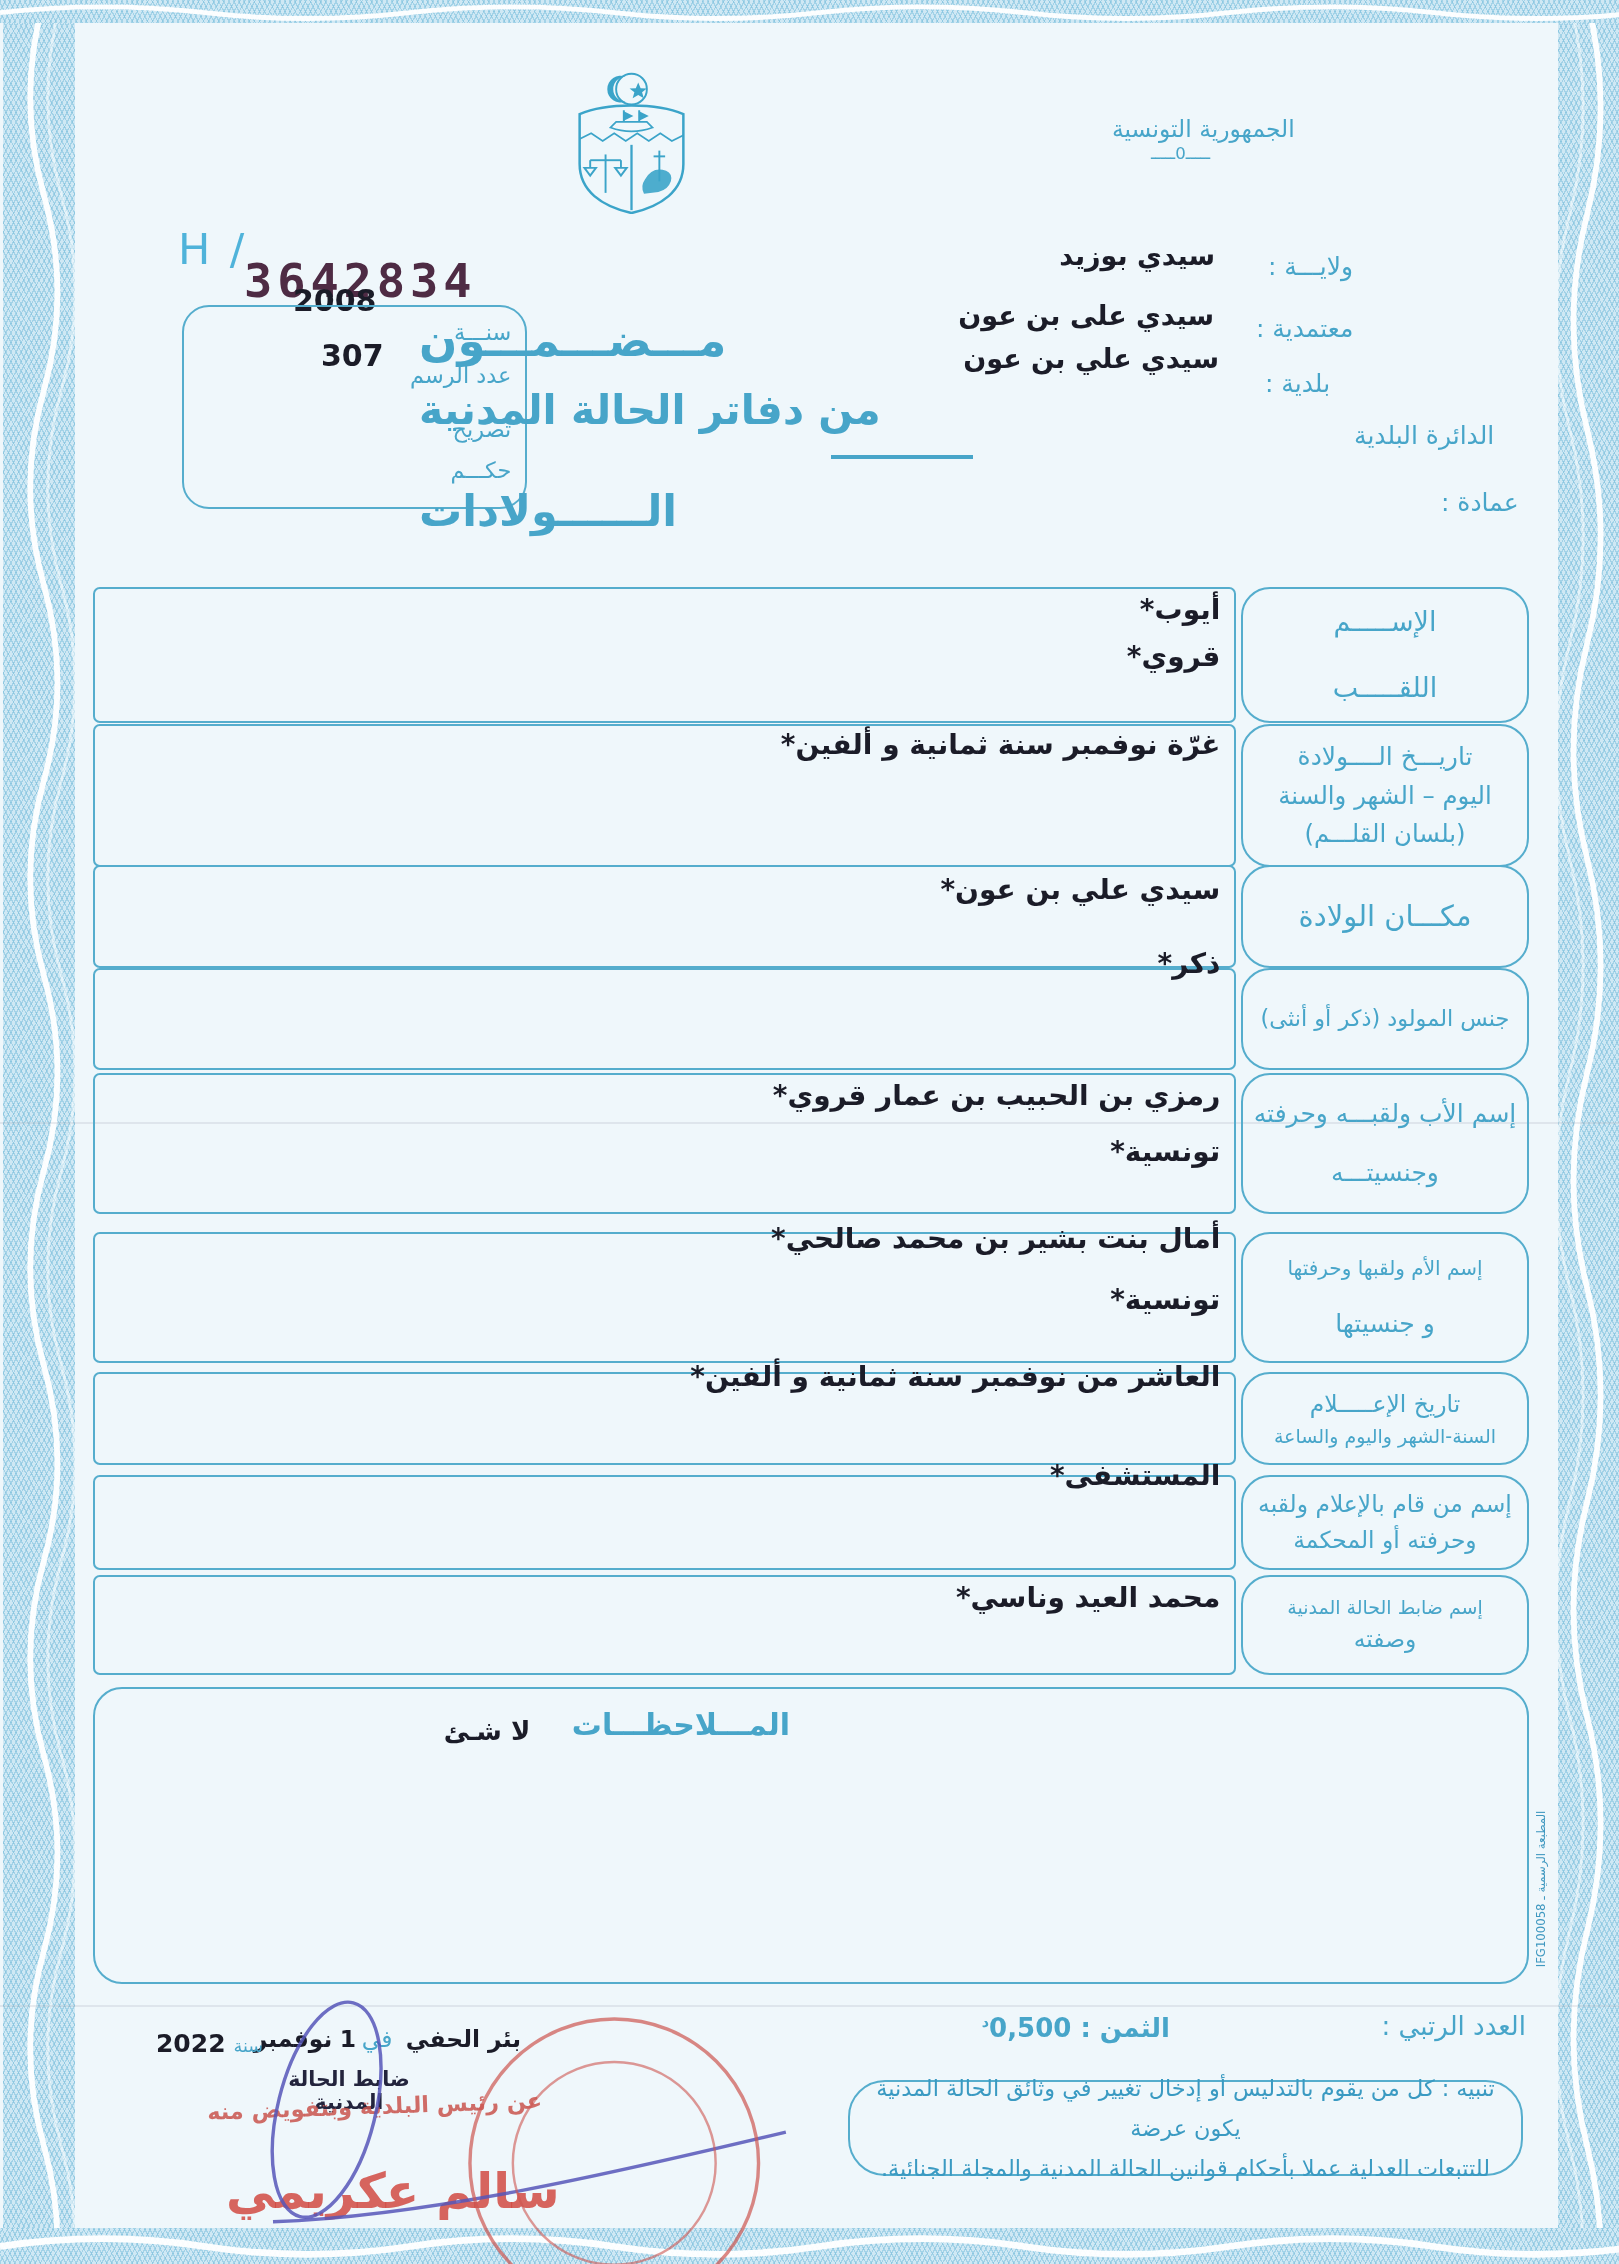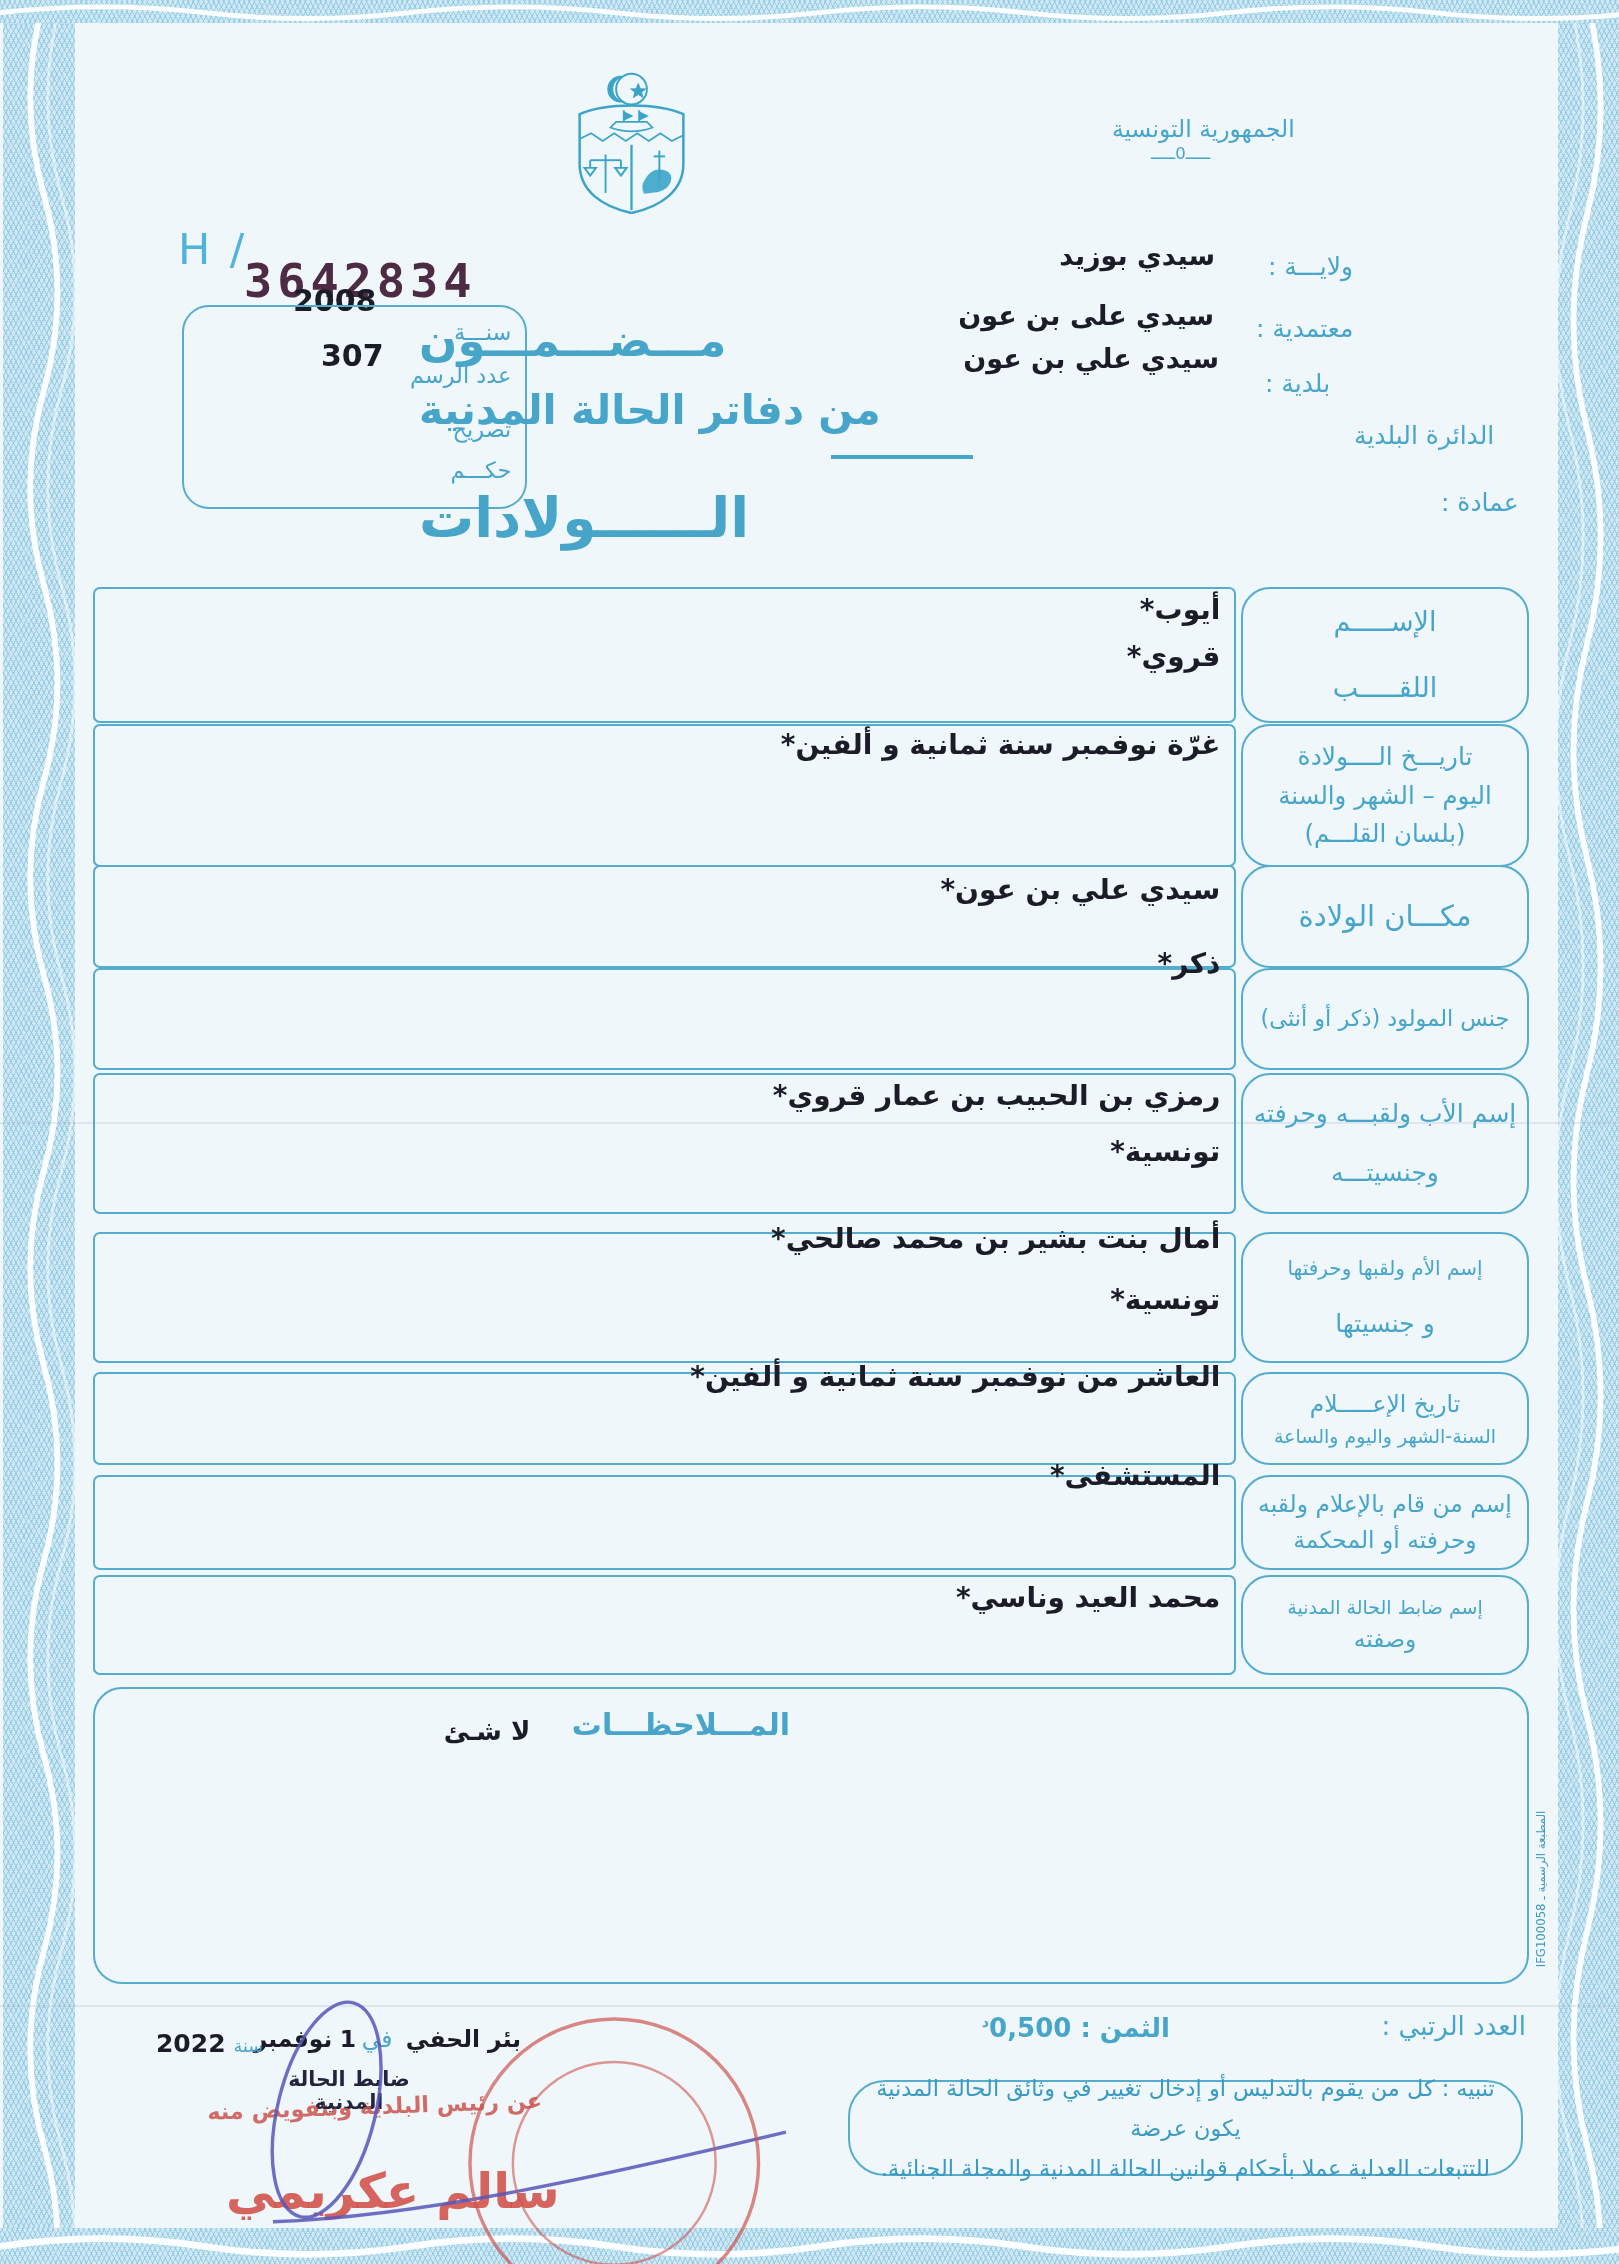--- a/index.html
+++ b/index.html
@@ -143,21 +143,21 @@
     <div class="sb-lab" style="top:11.7px">سنـــة</div>
     <div class="sb-lab" style="top:55px">عدد الرسم</div>
     <div class="sb-lab" style="top:109px">تصريح</div>
     <div class="sb-lab" style="top:150px">حكـــم</div>
     <div class="record-no">307</div>
   </div>
 
   <div class="title-line" style="top:314px;font-size:45px;letter-spacing:1px">مـــضـــمـــون</div>
   <div class="title-line" style="top:386px;font-size:41px">من دفاتر الحالة المدنية</div>
   <div class="title-underline"></div>
-  <div class="title-line" style="top:486px;font-size:55px">الــــــولادات</div>
+  <div class="title-line" style="top:486px;font-size:43px">الــــــولادات</div>
 
   <div class="row" style="top:587px;height:132px">
     <div class="vbox">
       <div class="val" style="top:3.9px">أيوب*</div>
       <div class="val" style="top:51px">قروي*</div>
     </div>
     <div class="lbox" style="gap:25px">
       <div class="lab" style="font-size:27px">الإســـــم</div>
       <div class="lab" style="font-size:27px">اللقـــــب</div>
     </div>

